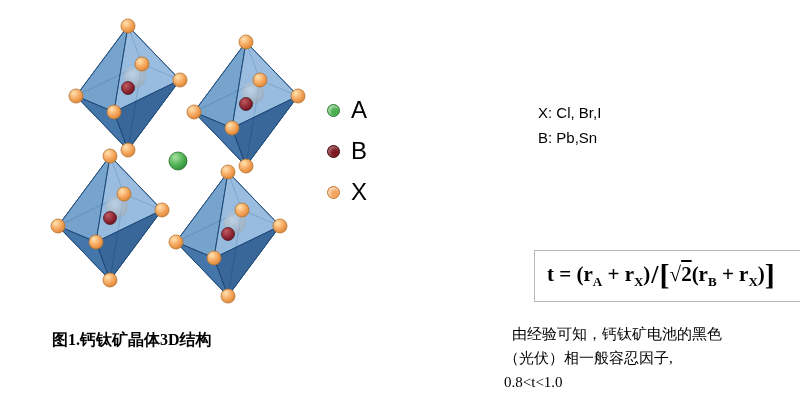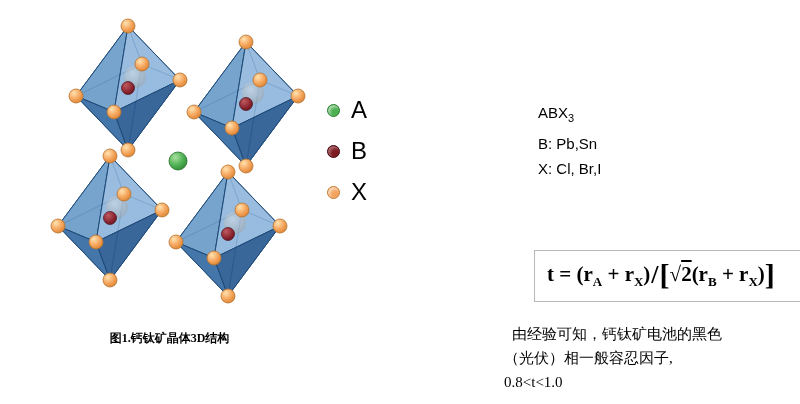--- a/index.html
+++ b/index.html
@@ -14,22 +14,22 @@
 
   .legend { position:absolute; left:327px; top:98px; display:flex; flex-direction:column; gap:17px; }
   .legend-item { display:flex; align-items:center; gap:11px; }
   .dot { width:13px; height:13px; border-radius:50%; display:inline-block; flex:0 0 auto; }
   .dot-a { border:1px solid #2e7d32; box-shadow: inset 2px 2px 3px rgba(255,255,255,.55); }
   .dot-b { border:1px solid #420b10; box-shadow: inset 2px 2px 3px rgba(255,255,255,.35); }
   .dot-x { border:1px solid #c47a32; box-shadow: inset 2px 2px 3px rgba(255,255,255,.6); }
   .legend-label { font-size:24px; line-height:1; }
 
   .caption {
-    position:absolute; left:52px; top:330px; width:235px; text-align:center;
-    font-family:"Liberation Serif", serif; font-weight:bold; font-size:12px;
+    position:absolute; left:52px; top:330px; width:235px; text-align:left;
+    font-family:"Liberation Serif", serif; font-weight:bold; font-size:16px;
   }
 
   
   .comp { position:absolute; left:538px; top:100px; font-size:15px; line-height:25px; }
   .comp sub { font-size:11px; }
 
   .formula-box {
     position:absolute; left:534px; top:250px; padding:9px 28px 11px 12px;
     border:1px solid #b8b8b8;
     font-family:"Liberation Serif", serif; font-weight:bold; font-size:21px;
@@ -117,23 +117,22 @@
     </div>
     <div class="legend-item">
       <span class="dot dot-x" style="background: rgb(243, 165, 94);"></span>
       <span class="legend-label">X</span>
     </div>
   </div>
 
   <div class="caption">图1.钙钛矿晶体3D结构</div>
 
   <div class="comp">
-    <div><span>ABX</span><sub>3</sub></div>
+    <div>X: Cl, Br,I</div>
     <div>B: Pb,Sn</div>
-    <div>X: Cl, Br,I</div>
   </div>
 
   <div class="formula-box"><span>t = (r</span><sub>A</sub><span> + r</span><sub>X</sub><span>)</span><span class="slash">/</span><span class="big-bracket">[</span><span class="sqrt"><span>√</span><span class="sqrt-val">2</span></span><span>(r</span><sub>B</sub><span> + r</span><sub>X</sub><span>)</span><span class="big-bracket">]</span></div>
 
   <div class="note">
     <span class="note-line note-line-1">由经验可知，钙钛矿电池的黑色</span>
     <span class="note-line">（光伏）相一般容忍因子,</span>
     <span class="note-line">0.8&lt;t&lt;1.0</span>
   </div>
 

